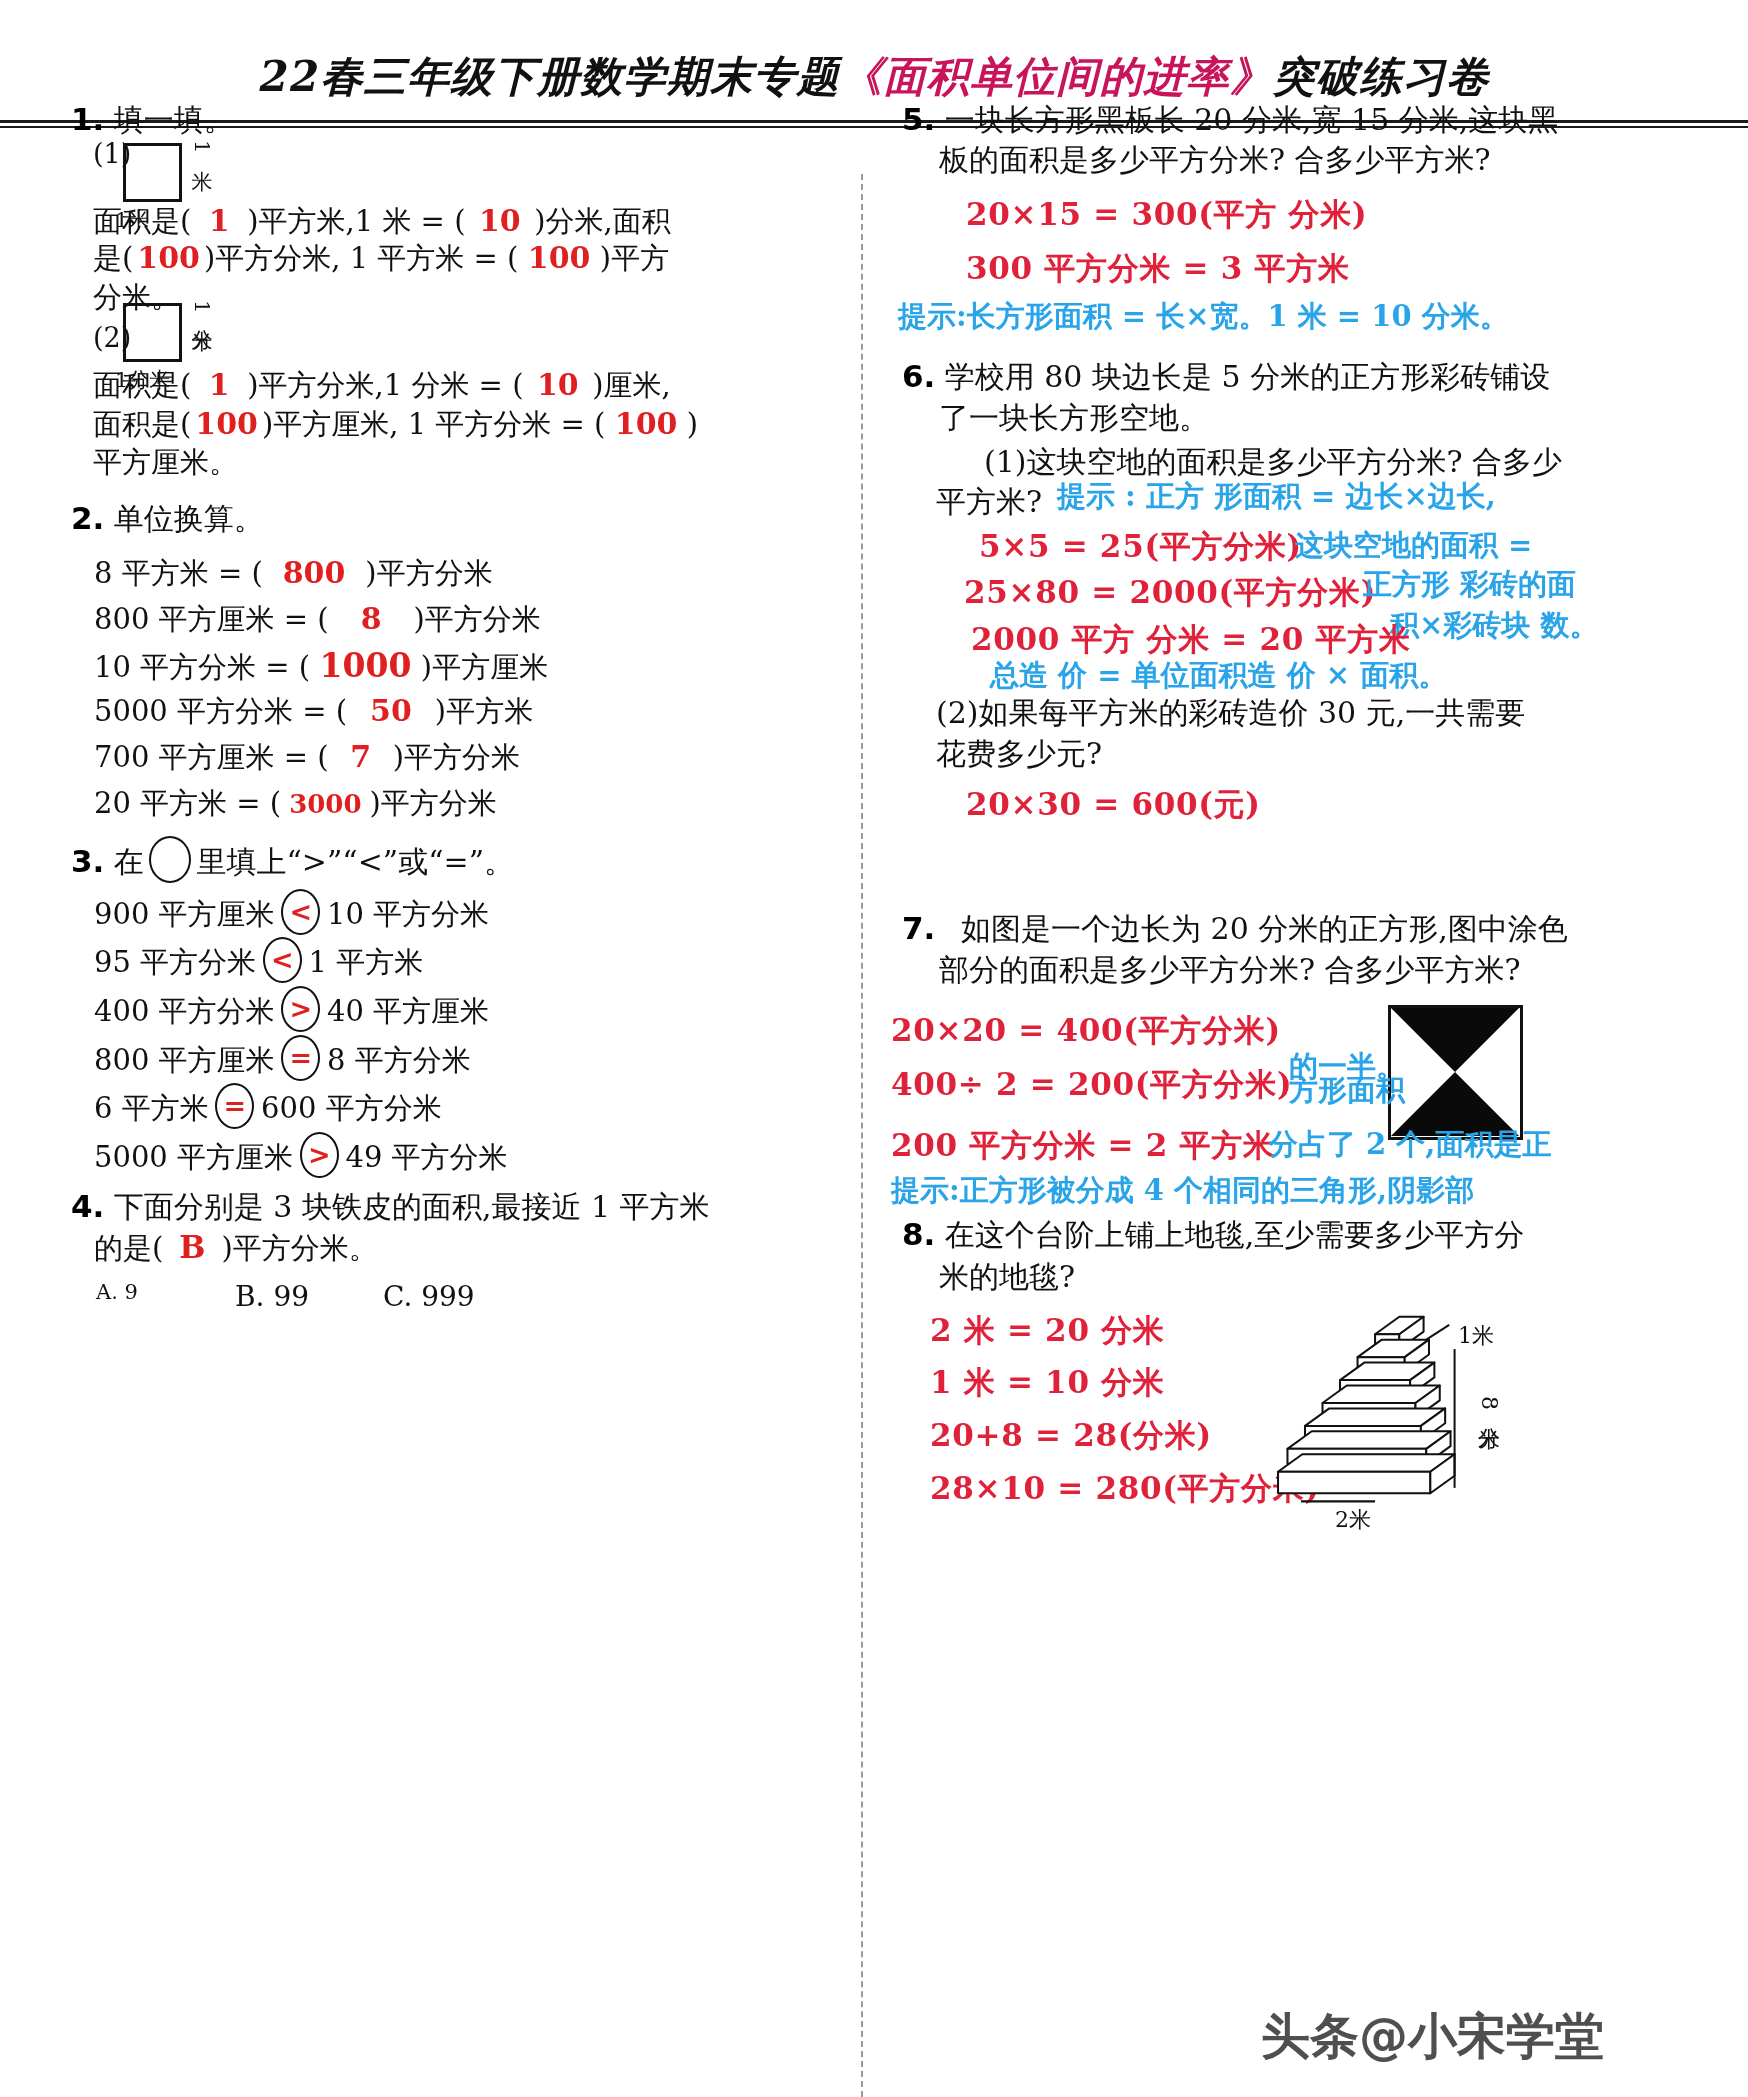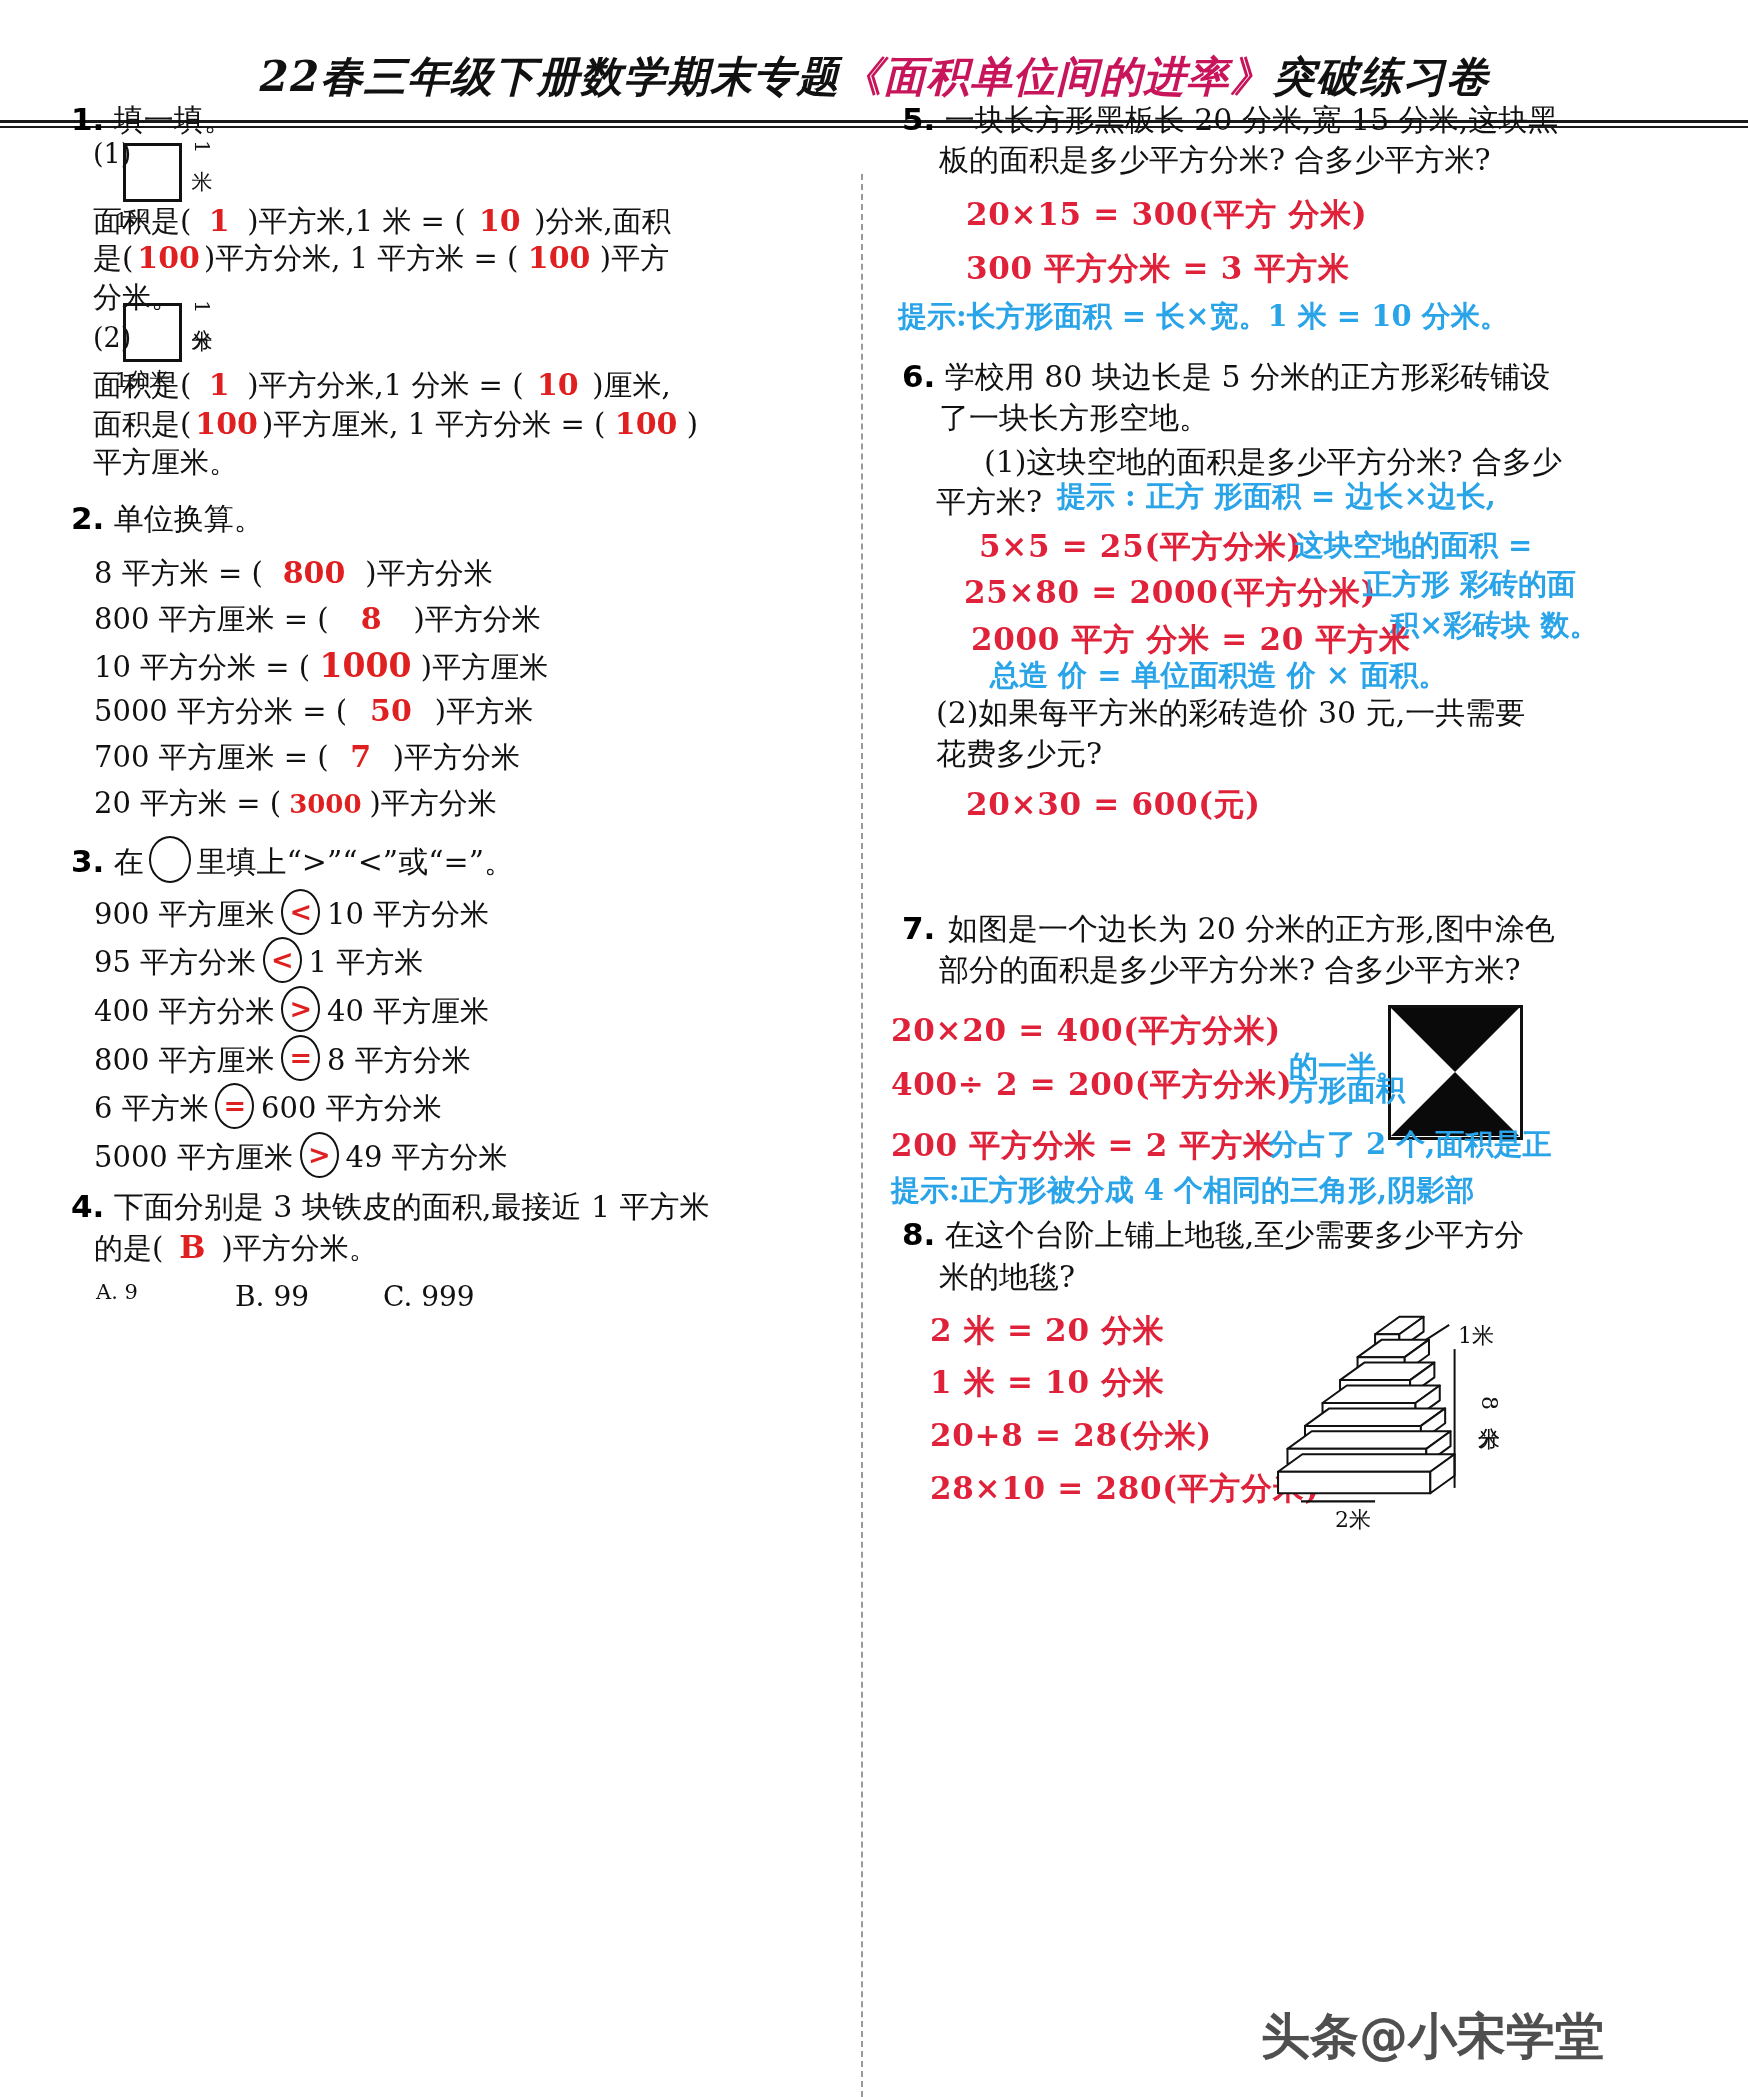--- a/index.html
+++ b/index.html
@@ -335,21 +335,21 @@
   </div>
   <div class="blk" style="left:73px;top:734px;">
     <span class="qtxt">花费多少元?</span>
   </div>
   <div class="blk" style="left:103px;top:784px;">
     <span class="red-work">20×30 = 600(元)</span>
   </div>
 
   <div class="blk" style="left:39px;top:909px;">
     <span class="qnum">7.</span>
-    <span class="qtxt" style="margin-left:10px;">如图是一个边长为 20 分米的正方形,图中涂色</span>
+    <span class="qtxt" style="margin-left:23px;">如图是一个边长为 20 分米的正方形,图中涂色</span>
   </div>
   <div class="blk" style="left:76px;top:950px;">
     <span class="qtxt">部分的面积是多少平方分米? 合多少平方米?</span>
   </div>
 
   <div class="bowtie" style="left:525px;top:1005px;width:135px;height:135px;">
     <svg width="128" height="128" viewBox="0 0 100 100">
       <polygon points="0,0 100,0 50,50" fill="#0a0a0a"></polygon>
       <polygon points="0,100 100,100 50,50" fill="#0a0a0a"></polygon>
     </svg>

